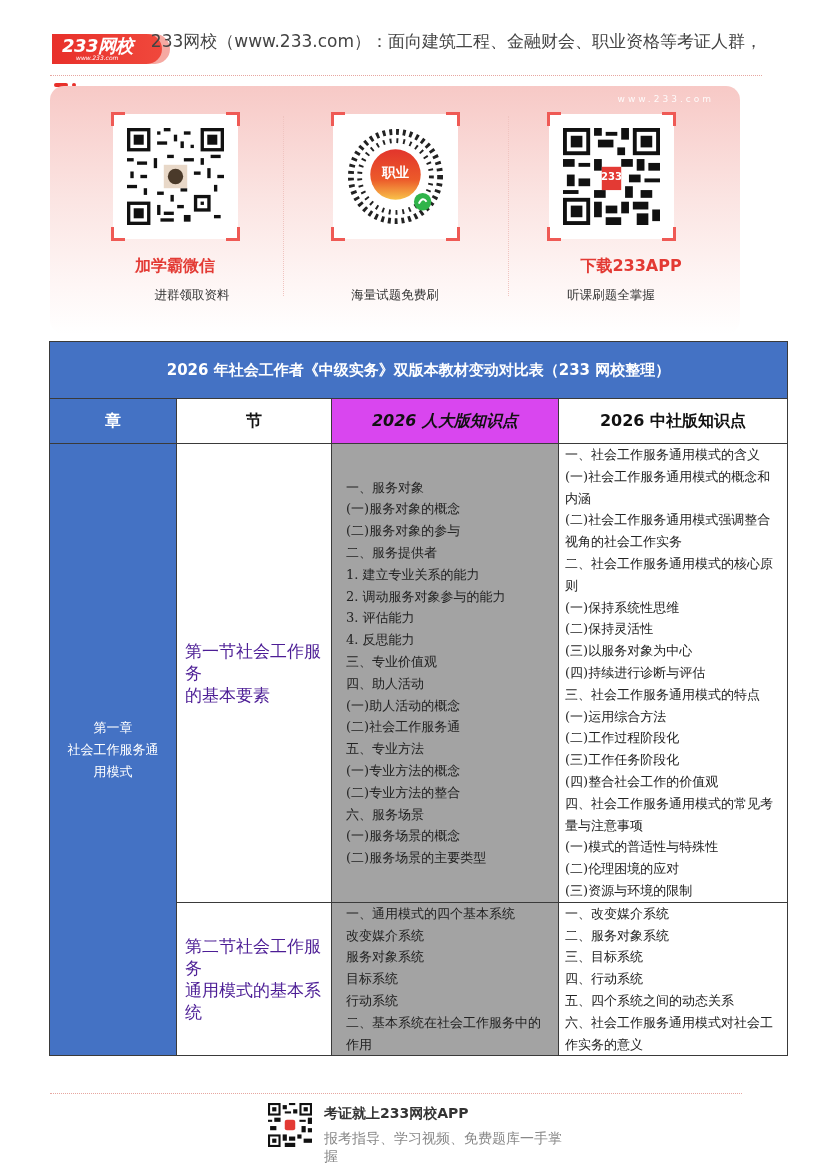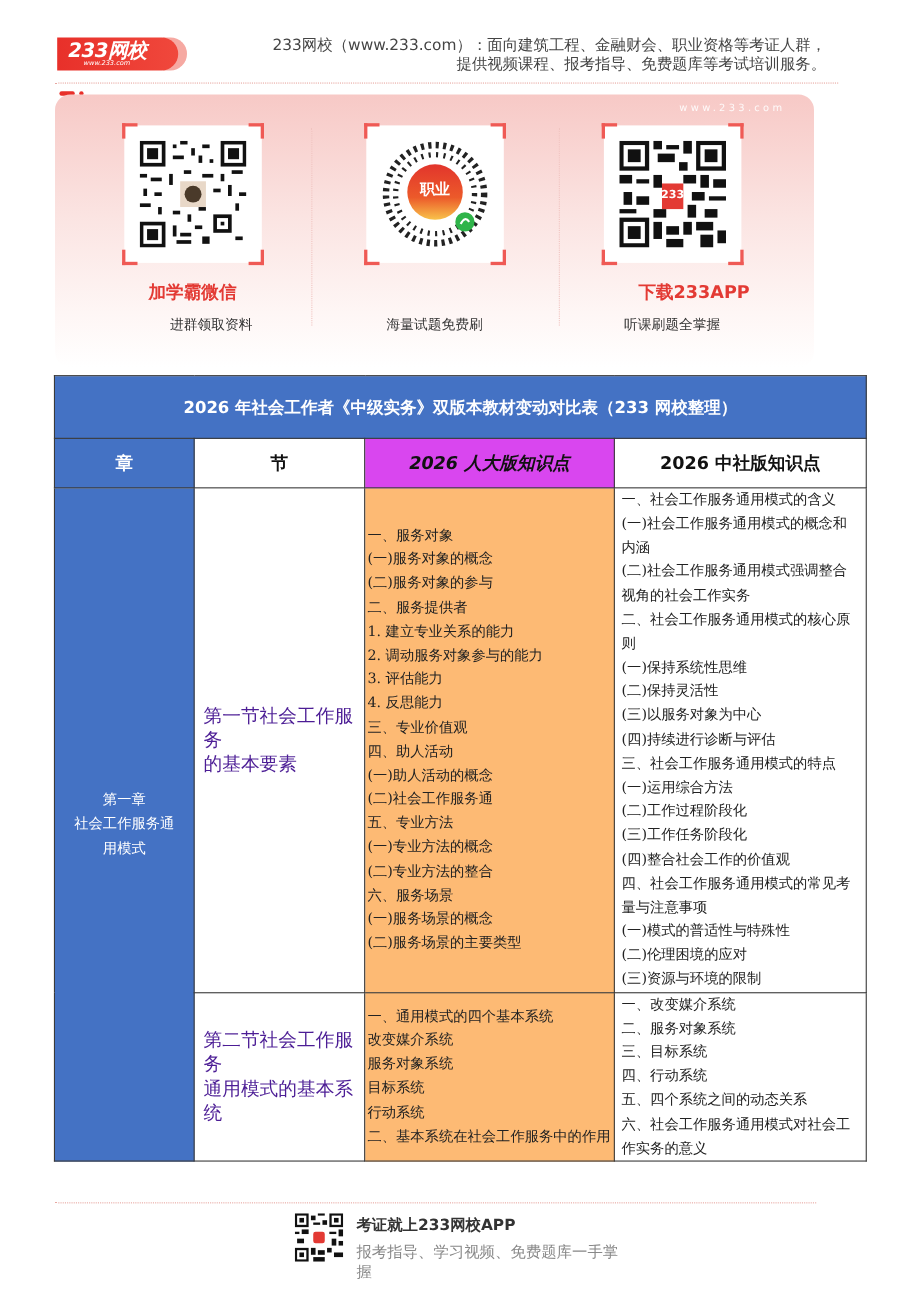--- a/index.html
+++ b/index.html
@@ -9,21 +9,21 @@
   
   .top-header { position: absolute; left: 50px; top: 18px; width: 712px; height: 58px; }
   .logo { position: absolute; left: 2px; top: 16px; width: 130px; height: 34px; }
   .logo-pill { position: absolute; left: 0; top: 0; width: 110px; height: 30px; background: linear-gradient(90deg, #e8302a, #f0483c); border-radius: 0 16px 16px 0; }
   .logo-shadow1 { position: absolute; left: 96px; top: 0; width: 22px; height: 30px; background: #f6a9a2; border-radius: 0 16px 16px 0; }
   .logo-shadow2 { position: absolute; left: 104px; top: 0; width: 22px; height: 30px; background: #fbd3cf; border-radius: 0 16px 16px 0; z-index: -1; }
   .logo-text { position: absolute; left: 10px; top: 0px; color: #fff; font-family: "DejaVu Sans", sans-serif; font-style: italic; font-weight: bold; font-size: 18px; letter-spacing: -0.5px; }
   .logo-url { position: absolute; left: 24px; top: 20px; color: #fff; font-family: "DejaVu Sans", sans-serif; font-style: italic; font-size: 6px; }
   .logo-dash { position: absolute; left: 2px; top: 49px; width: 14px; height: 4px; background: #e8302a; border-radius: 2px; }
   .logo-dot { position: absolute; left: 20px; top: 49px; width: 4px; height: 4px; background: #e8302a; border-radius: 2px; }
-  .header-desc { position: absolute; right: 11px; top: 14px; text-align: right; font-family: "DejaVu Sans", sans-serif; font-size: 14px; line-height: 18px; color: #444; }
+  .header-desc { position: absolute; right: 0; top: 14px; font-family: "DejaVu Sans", sans-serif; font-size: 17px; line-height: 18px; color: #444; }
   .header-divider { position: absolute; left: 50px; top: 75px; width: 712px; border-top: 1px dotted #e7a6a0; }
 
   
   .promo { position: absolute; left: 50px; top: 86px; width: 690px; height: 248px; border-radius: 14px;
     background: linear-gradient(180deg, #f7c9c6 0%, #fbe4e2 45%, #fef6f5 80%, #ffffff 100%); overflow: hidden; }
   .promo-watermark { position: absolute; right: 26px; top: 8px; font-family: "DejaVu Sans", sans-serif; font-size: 9px; letter-spacing: 3px; color: #fff; opacity: 0.9; }
   .promo-card { position: absolute; top: 28px; width: 125px; height: 125px; background: #fff; }
   .promo-card .c { position: absolute; width: 14px; height: 14px; border-color: #ef5a55; border-style: solid; }
   .c.tl { left: -2px; top: -2px; border-width: 3px 0 0 3px; }
   .c.tr { right: -2px; top: -2px; border-width: 3px 3px 0 0; }
@@ -36,21 +36,21 @@
 
   
   .tbl { position: absolute; left: 49px; top: 341px; width: 738px; border-collapse: collapse; table-layout: fixed; }
   .tbl td { border: 1px solid #3a3a3a; vertical-align: middle; }
   .title-cell { height: 57px; background: #4472c4; color: #fff; text-align: center; font-family: "DejaVu Sans", sans-serif; font-weight: bold; font-size: 15px; }
   .hdr-cell { height: 45px; text-align: center; font-family: "DejaVu Sans", sans-serif; font-weight: bold; font-size: 16px; color: #111; }
   .hdr-chapter { background: #4472c4; color: #fff; }
   .hdr-renda { background: #d946ef; font-style: italic; }
   .chapter-cell { background: #4472c4; color: #fff; text-align: center; font-size: 13px; line-height: 22px; padding: 0 6px; }
   .section-cell { background: #fff; font-size: 17px; line-height: 22px; padding: 0 8px; color: #4c1d95; }
-  .renda-cell { background: #fdba74; font-size: 13px; line-height: 21.8px; padding: 0 2px; color: #222; }
+  .renda-cell { background: #a3a3a3; font-size: 13px; line-height: 21.8px; padding: 0 14px; color: #222; }
   .zhongshe-cell { background: #fff; font-size: 13px; line-height: 21.8px; padding: 0 6px; color: #222; }
   .list-line { display: block; white-space: nowrap; }
   .wrap-line { display: block; }
 
   
   .footer-divider { position: absolute; left: 50px; top: 1093px; width: 692px; border-top: 1px dotted #e7a6a0; }
   .footer { position: absolute; left: 268px; top: 1103px; width: 300px; height: 46px; }
   .footer-qr { position: absolute; left: 0; top: 0; width: 44px; height: 44px; }
   .footer-title { position: absolute; left: 56px; top: 2px; font-family: "DejaVu Sans", sans-serif; font-weight: bold; font-size: 14px; color: #333; }
   .footer-sub { position: absolute; left: 56px; top: 27px; font-family: "DejaVu Sans", sans-serif; font-size: 14px; color: #888; }
@@ -63,21 +63,20 @@
     <div class="logo-shadow2"></div>
     <div class="logo-shadow1"></div>
     <div class="logo-pill"></div>
     <span class="logo-text">233网校</span>
     <span class="logo-url">www.233.com</span>
     <div class="logo-dash"></div>
     <div class="logo-dot"></div>
   </div>
   <div class="header-desc">
     <div>233网校（www.233.com）：面向建筑工程、金融财会、职业资格等考证人群，</div>
-    <div>提供视频课程、报考指导、免费题库等考试培训服务。</div>
   </div>
 </div>
 <div class="header-divider"></div>
 
 <div class="promo">
   <span class="promo-watermark">www.233.com</span>
 
   <div class="promo-sep" style="left:233px"></div>
   <div class="promo-sep" style="left:458px"></div>
 

